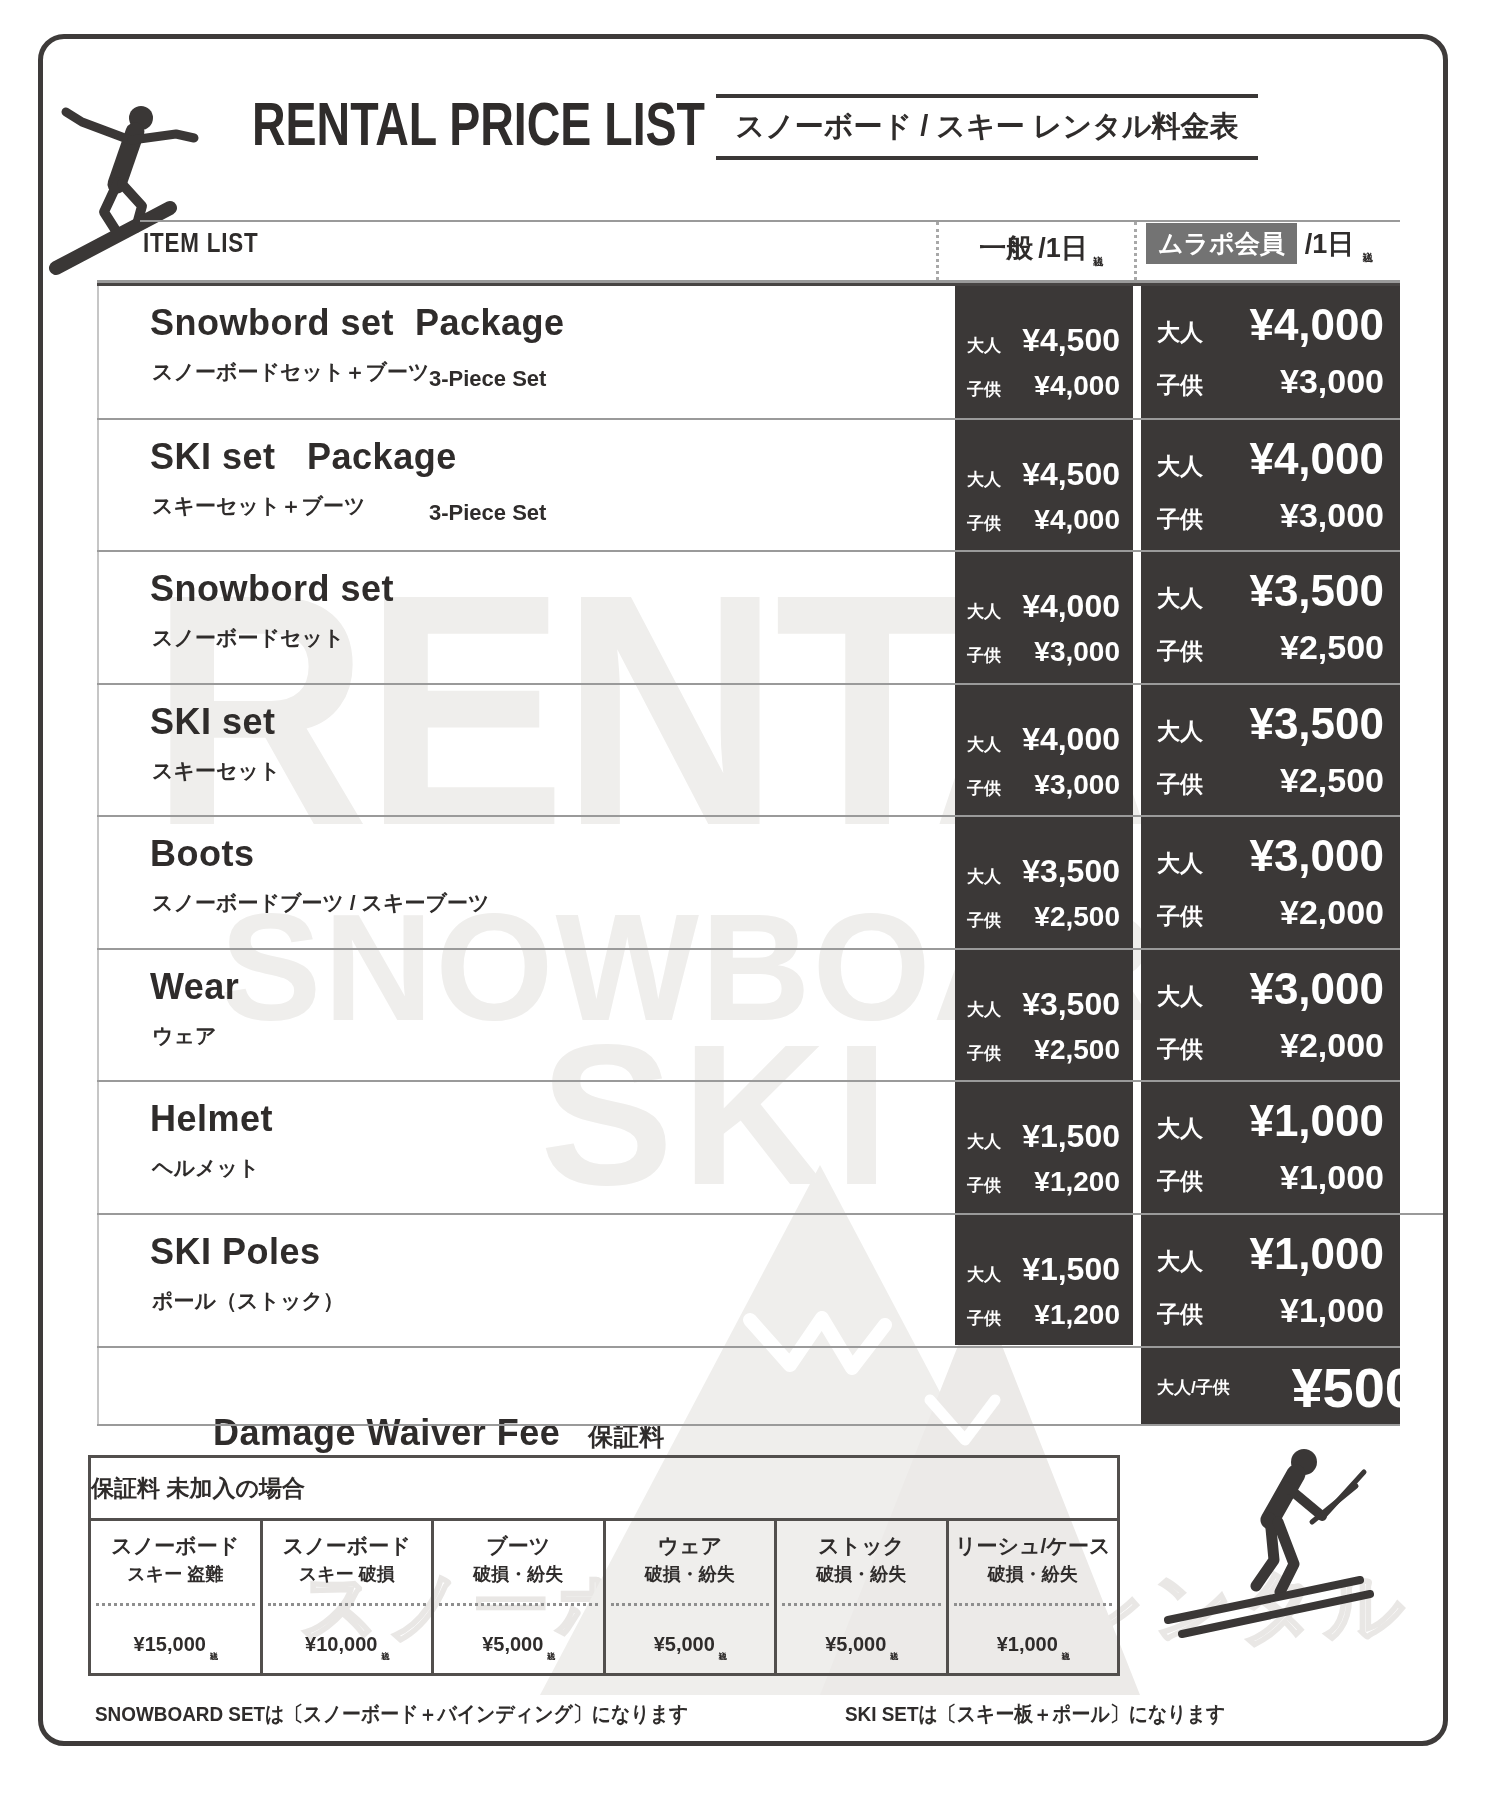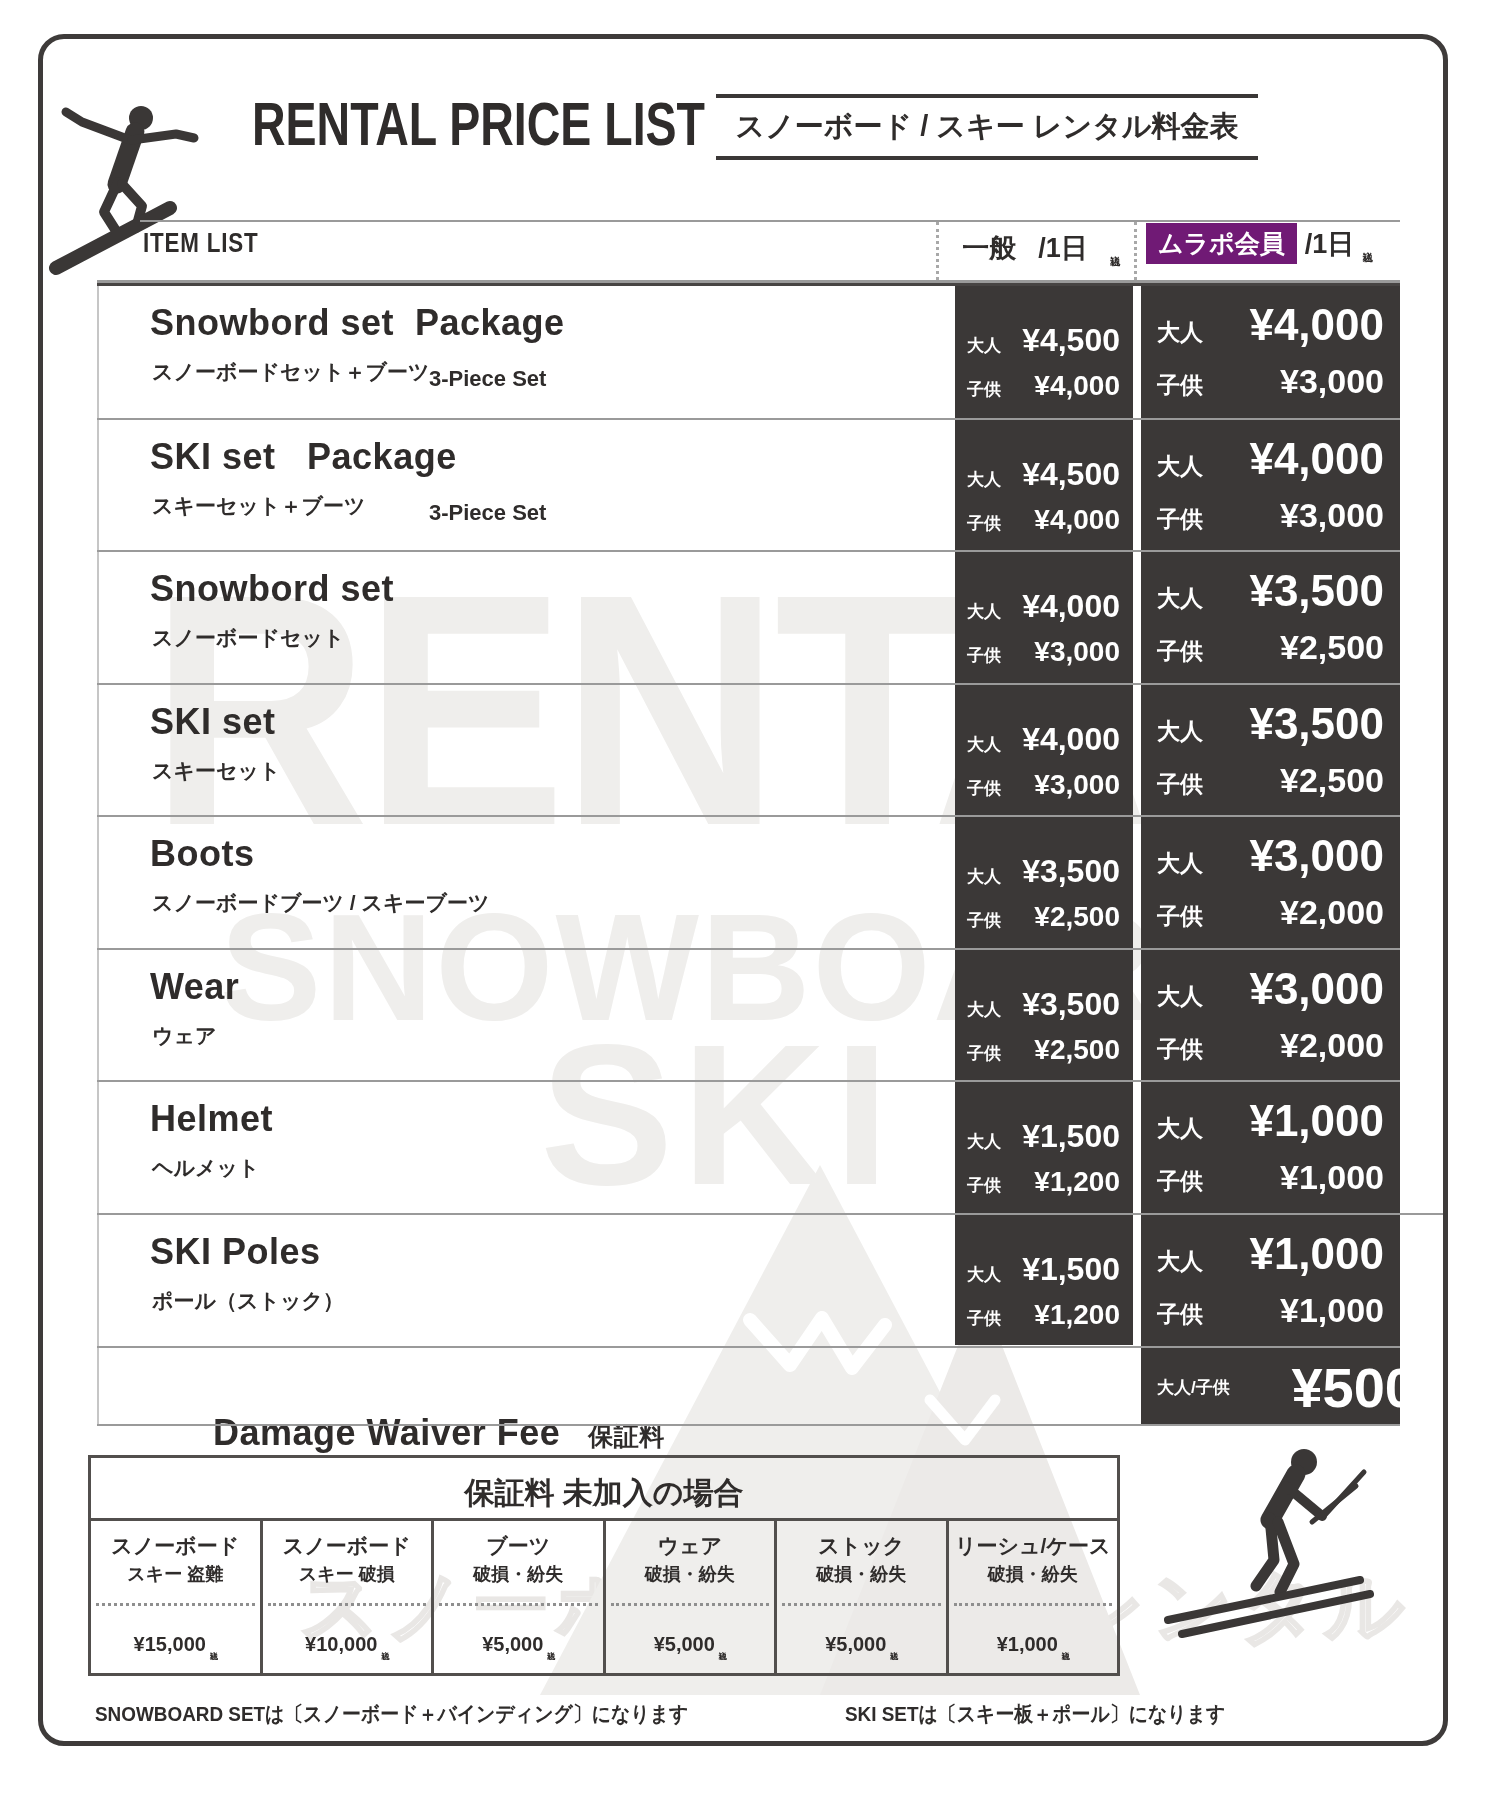--- a/index.html
+++ b/index.html
@@ -25,24 +25,24 @@
   .subtitle-box{position:absolute;left:716px;top:94px;width:542px;z-index:2;
                 border-top:4px solid #3a3736;border-bottom:4px solid #3a3736;
                 padding:9px 0;text-align:center;font-size:29px;font-weight:700;white-space:nowrap;}
   .hdr-icon{position:absolute;left:44px;top:88px;z-index:2;}
 
   
   .thin-line{position:absolute;left:140px;top:220px;width:1260px;height:2px;background:#9a9a9a;z-index:2;}
   .item-list{position:absolute;left:143px;top:227px;font-size:28px;font-weight:700;letter-spacing:1px;
              transform:scaleX(.8);transform-origin:left top;z-index:2;white-space:nowrap;}
   .gen-hdr{position:absolute;left:948px;top:230px;width:186px;z-index:2;display:flex;
-           justify-content:center;align-items:baseline;gap:22px;font-weight:700;}
+           justify-content:center;align-items:baseline;gap:5px;font-weight:700;}
   .gen-hdr .big{font-size:27px;}
   .mem-hdr{position:absolute;left:1146px;top:223px;z-index:2;display:flex;align-items:center;gap:8px;font-weight:700;}
-  .badge{background:#701a75;color:#fff;font-size:25px;font-weight:700;padding:4px 12px;white-space:nowrap;}
+  .badge{background:#737373;color:#fff;font-size:25px;font-weight:700;padding:4px 12px;white-space:nowrap;}
   .perday{font-size:27px;font-weight:700;}
   .tax-v{writing-mode:vertical-rl;text-orientation:upright;font-size:10px;font-weight:700;line-height:1;
          letter-spacing:0;align-self:center;}
   .dot-sep{position:absolute;top:222px;height:58px;width:0;border-left:3px dotted #a8a8a8;z-index:2;}
   .heavy-line{position:absolute;left:97px;top:280px;width:1303px;height:6px;z-index:3;
               background:linear-gradient(#9a9a9a 55%,#474443 45%);}
 
   
   .darkcol{position:absolute;background:#3b3837;z-index:1;}
   .col-gen{left:955px;top:286px;width:178px;height:1059px;}
@@ -70,21 +70,21 @@
   .mem-child{top:76px;}  .mem-child .pprice{font-size:34px;font-weight:700;}
   .waiver-name{top:22px;}
   .waiver-jp{font-size:25px;font-weight:700;margin-left:28px;}
   .mem-waiver{display:flex;align-items:center;justify-content:space-between;padding:0 16px;color:#fff;}
   .mem-waiver .plabel{font-size:17px;font-weight:700;}
   .mem-waiver .pprice{font-size:56px;font-weight:700;}
 
   
   .penalty{position:absolute;left:88px;top:1455px;width:1032px;height:221px;z-index:2;
            border:3px solid #524f4d;box-sizing:border-box;}
-  .penalty-title{position:absolute;left:0;right:0;top:15px;text-align:center;font-size:30px;font-weight:700;}
+  .penalty-title{position:absolute;left:0;right:0;top:15px;font-size:23px;font-weight:700;}
   .penalty-div{position:absolute;left:0;right:0;top:60px;height:3px;background:#524f4d;}
   .penalty-cols{position:absolute;left:0;right:0;top:63px;bottom:0;display:flex;}
   .pcol{flex:1;position:relative;padding-left:16px;}
   .pcol + .pcol{border-left:3px solid #524f4d;}
   .pcol-hdr{position:absolute;left:0;right:0;top:10px;text-align:center;font-weight:700;line-height:1.45;}
   .pcol-item{font-size:21px;}
   .pcol-detail{font-size:18px;}
   .pcol-dots{position:absolute;left:5px;right:5px;top:82px;border-top:3px dotted #8f8f8f;}
   .pcol-price{position:absolute;left:0;right:0;top:95px;bottom:0;display:flex;align-items:center;
               justify-content:center;gap:3px;}

